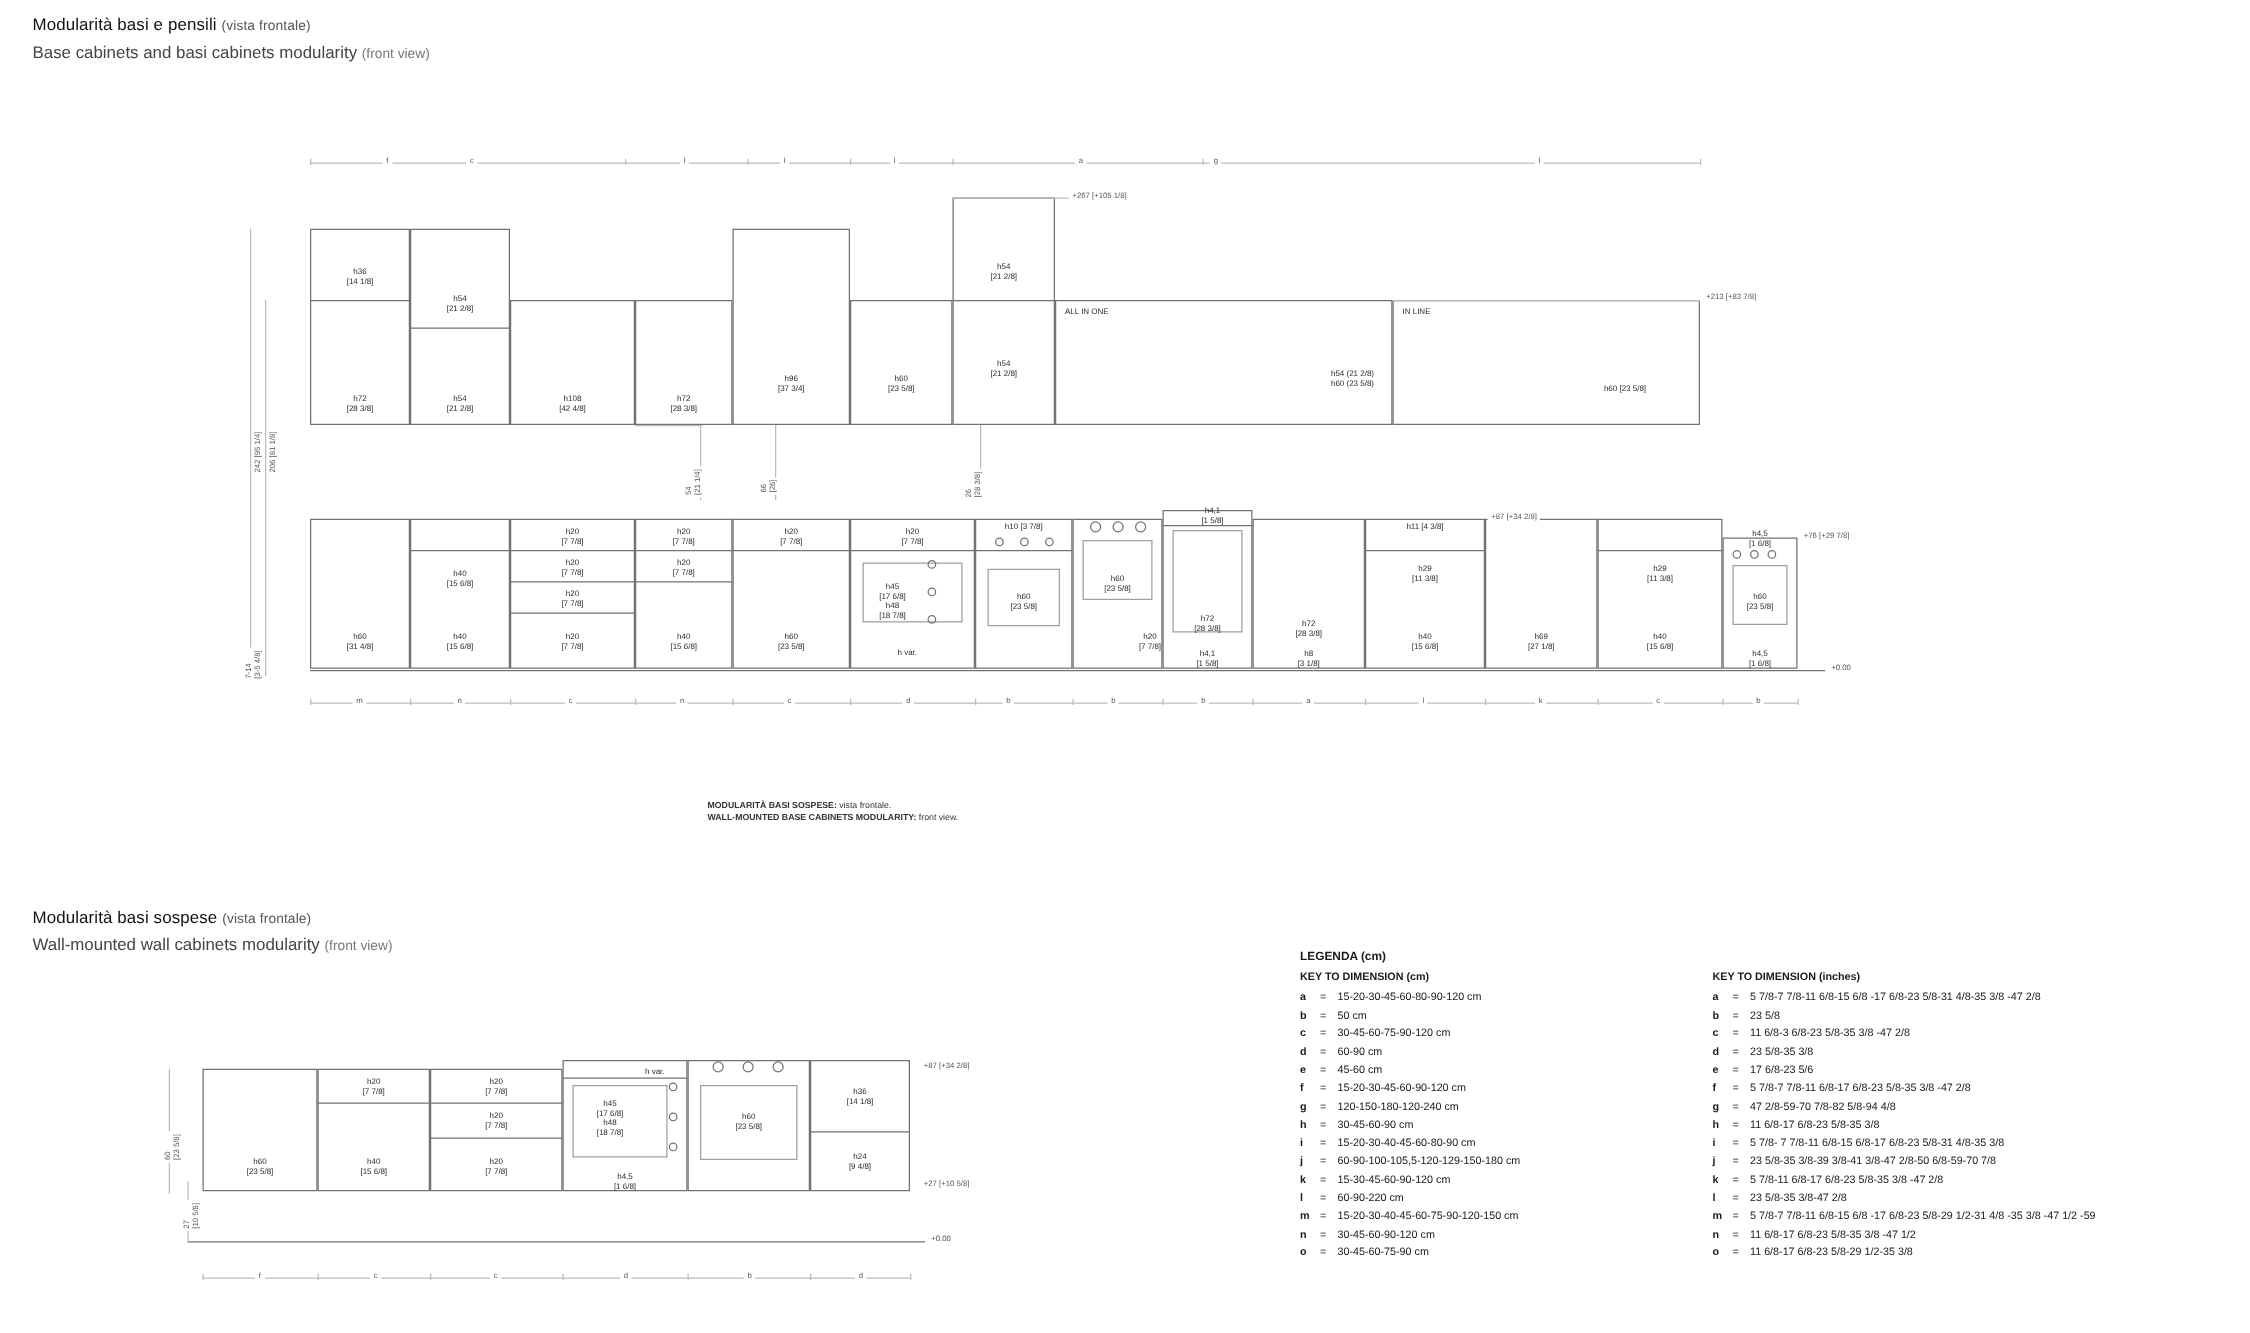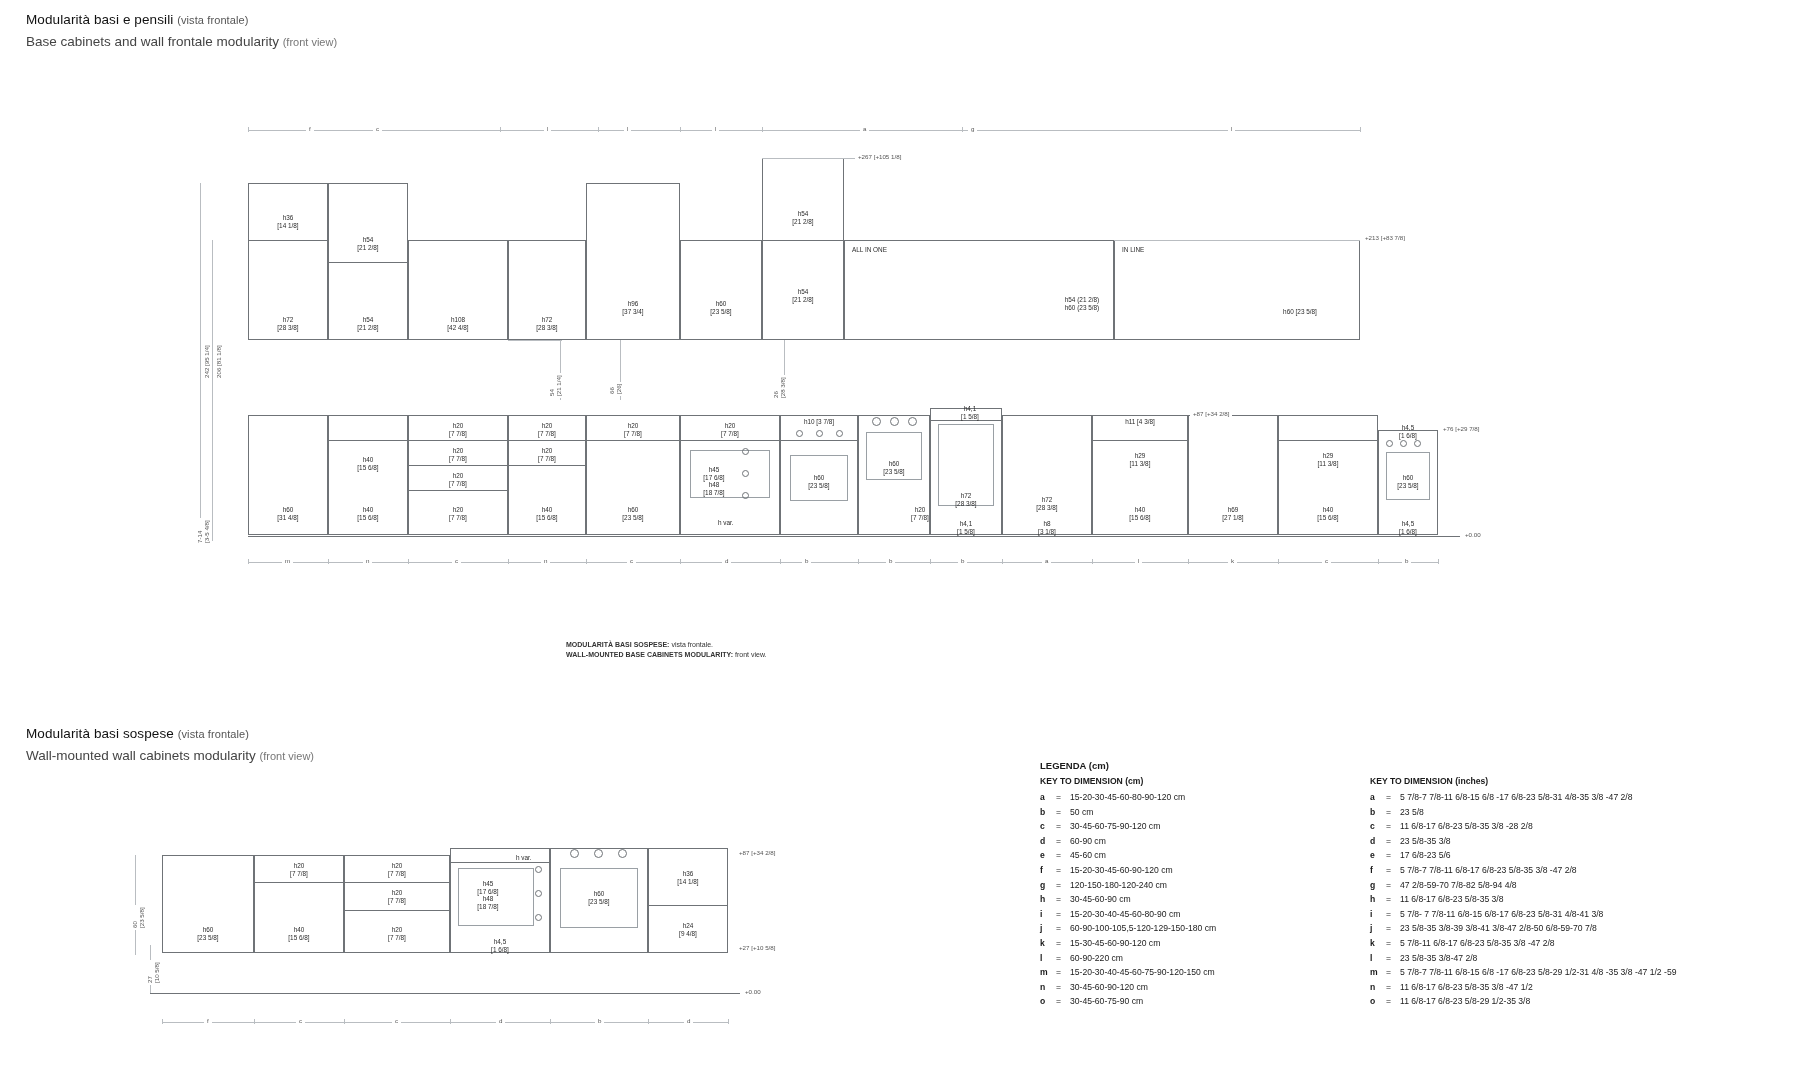--- a/index.html
+++ b/index.html
@@ -41,21 +41,21 @@
 </style>
 </head>
 <body>
 
 <div class="title-block">
   <div class="t1">
     <span>Modularità basi e pensili</span>
     <span class="sub">(vista frontale)</span>
   </div>
   <div class="t2">
-    <span>Base cabinets and wall frontale modularity</span>
+    <span>Base cabinets and basi cabinets modularity</span>
     <span class="sub">(front view)</span>
   </div>
 </div>
 
 <div class="sec2-title">
   <div class="t1">
     <span>Modularità basi sospese</span>
     <span class="sub">(vista frontale)</span>
   </div>
   <div class="t2">
@@ -499,21 +499,21 @@
           <span class="v">5 7/8-7 7/8-11 6/8-15 6/8 -17 6/8-23 5/8-31 4/8-35 3/8 -47 2/8</span>
         </div>
         <div class="lgrow">
           <span class="k">b</span>
           <span class="eq">=</span>
           <span class="v">23 5/8</span>
         </div>
         <div class="lgrow">
           <span class="k">c</span>
           <span class="eq">=</span>
-          <span class="v">11 6/8-17 6/8-23 5/8-35 3/8 -28 2/8</span>
+          <span class="v">11 6/8-3 6/8-23 5/8-35 3/8 -47 2/8</span>
         </div>
         <div class="lgrow">
           <span class="k">d</span>
           <span class="eq">=</span>
           <span class="v">23 5/8-35 3/8</span>
         </div>
         <div class="lgrow">
           <span class="k">e</span>
           <span class="eq">=</span>
           <span class="v">17 6/8-23 5/6</span>
@@ -529,21 +529,21 @@
           <span class="v">47 2/8-59-70 7/8-82 5/8-94 4/8</span>
         </div>
         <div class="lgrow">
           <span class="k">h</span>
           <span class="eq">=</span>
           <span class="v">11 6/8-17 6/8-23 5/8-35 3/8</span>
         </div>
         <div class="lgrow">
           <span class="k">i</span>
           <span class="eq">=</span>
-          <span class="v">5 7/8- 7 7/8-11 6/8-15 6/8-17 6/8-23 5/8-31 4/8-41 3/8</span>
+          <span class="v">5 7/8- 7 7/8-11 6/8-15 6/8-17 6/8-23 5/8-31 4/8-35 3/8</span>
         </div>
         <div class="lgrow">
           <span class="k">j</span>
           <span class="eq">=</span>
           <span class="v">23 5/8-35 3/8-39 3/8-41 3/8-47 2/8-50 6/8-59-70 7/8</span>
         </div>
         <div class="lgrow">
           <span class="k">k</span>
           <span class="eq">=</span>
           <span class="v">5 7/8-11 6/8-17 6/8-23 5/8-35 3/8 -47 2/8</span>

